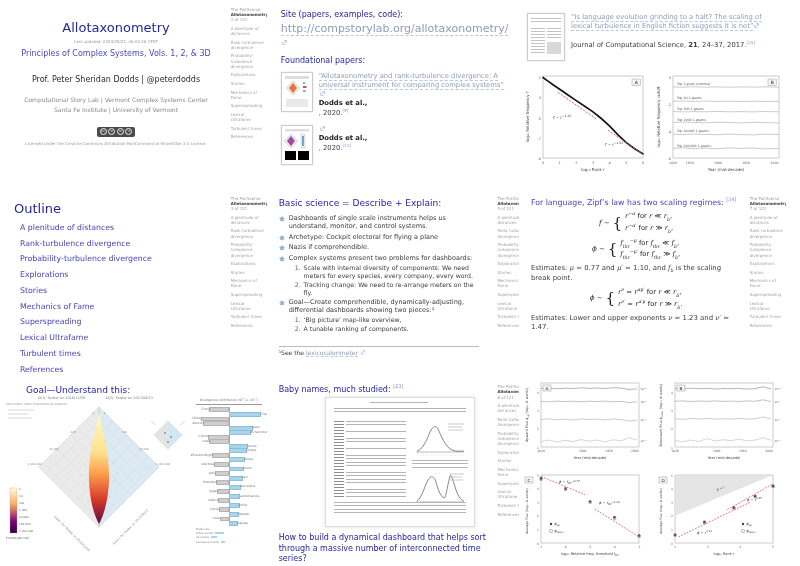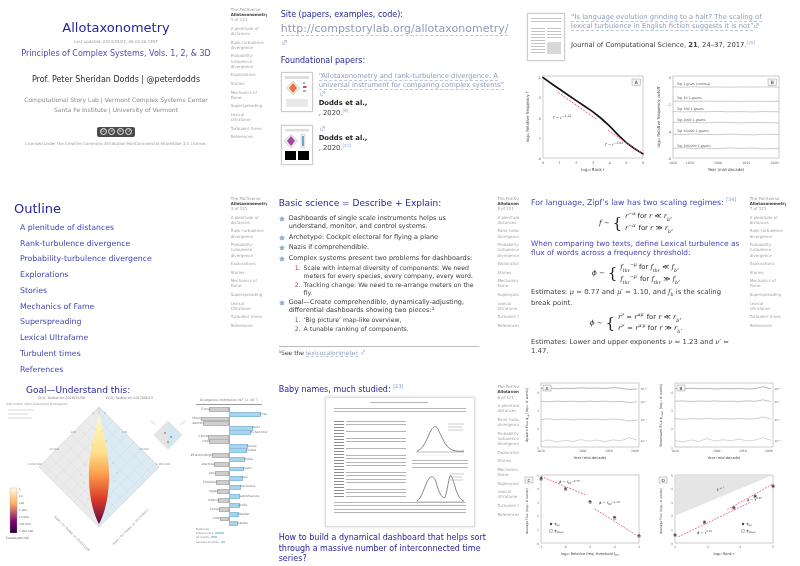--- a/index.html
+++ b/index.html
@@ -403,21 +403,20 @@
   <div class="z-wrap">
     <div class="z-head blue"><span>For language, Zipf’s law has two scaling regimes: </span><span class="ref">[34]</span></div>
     <div class="math">
       <span class="lead mi"><span class="mi">f</span><span> ∼</span></span>
         <span class="brace">{</span>
       <span class="rows">
           <span class="mrow"><span class="mi">r</span><sup class="mi">−α</sup><span> for </span><span class="mi">r</span><span> ≪ </span><span class="mi">r</span><sub class="mi">b</sub><span>,</span></span>
           <span class="mrow"><span class="mi">r</span><sup class="mi">−α′</sup><span> for </span><span class="mi">r</span><span> ≫ </span><span class="mi">r</span><sub class="mi">b</sub><span>,</span></span>
         </span>
     </div>
-    <div class="z-para blue">When comparing two texts, define Lexical turbulence as flux of words across a frequency threshold:</div>
     <div class="math">
       <span class="lead mi"><span class="mi">ϕ</span><span> ∼</span></span>
         <span class="brace">{</span>
       <span class="rows">
           <span class="mrow"><span class="mi">f</span><sub class="mi">thr</sub><sup class="mi">−μ</sup><span> for </span><span class="mi">f</span><sub class="mi">thr</sub><span> ≪ </span><span class="mi">f</span><sub class="mi">b</sub><span>,</span></span>
           <span class="mrow"><span class="mi">f</span><sub class="mi">thr</sub><sup class="mi">−μ′</sup><span> for </span><span class="mi">f</span><sub class="mi">thr</sub><span> ≫ </span><span class="mi">f</span><sub class="mi">b</sub><span>,</span></span>
         </span>
     </div>
     <div class="est"><span>Estimates: </span><span class="mi">μ</span><span> ≃ 0.77 and </span><span class="mi">μ′</span><span> ≃ 1.10, and </span><span class="mi">f</span><sub class="mi">b</sub><span> is the scaling break point.</span></div>
     <div class="math">

